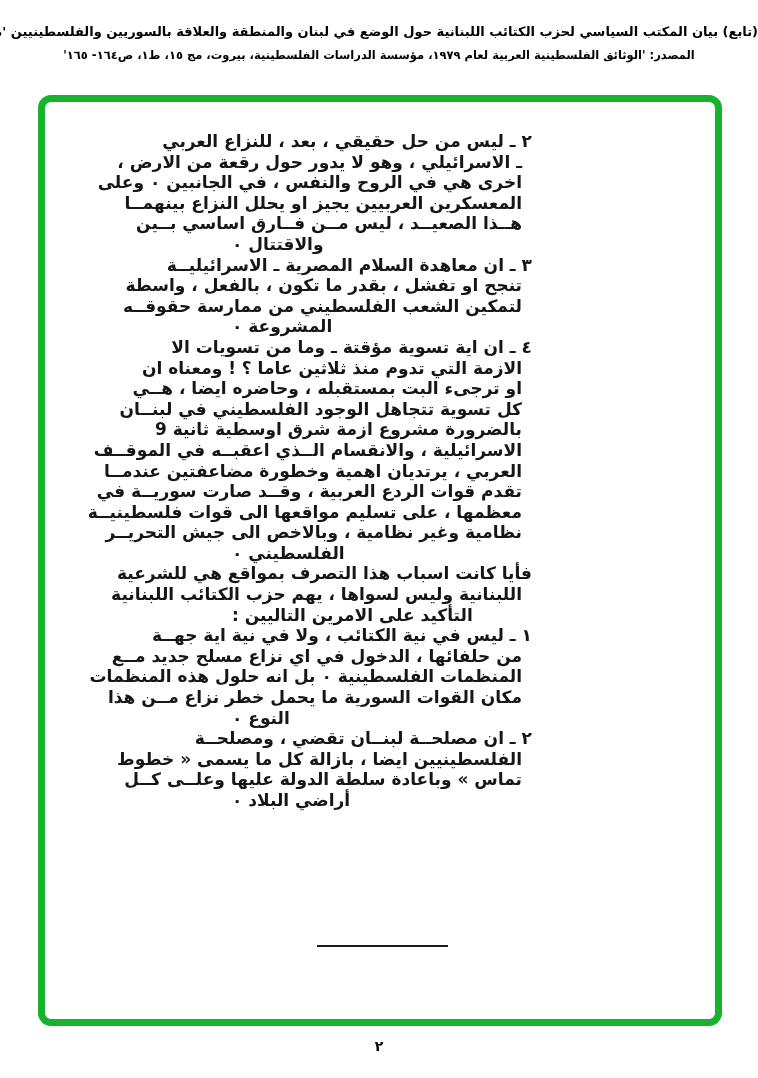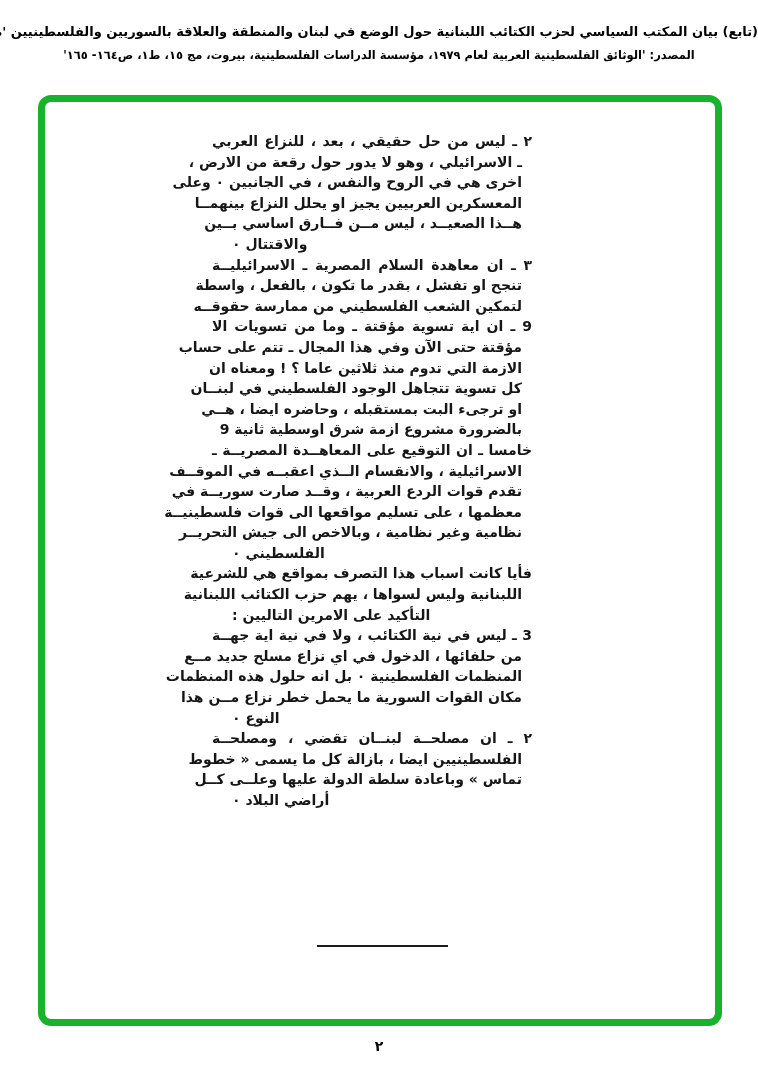--- a/index.html
+++ b/index.html
@@ -38,21 +38,21 @@
     border:7px solid #18b22c;
     border-radius:13px;
     background:transparent;
   }
   .textcol {
     position:absolute;
     left:212px; top:131px;
     width:310px;
     direction:rtl;
     font-weight:bold;
-    font-size:14px;
+    font-size:17px;
     color:#161616;
   }
   .para { margin:0; padding:0; }
   .line {
     height:20.6px;
     line-height:20.6px;
     white-space:nowrap;
     text-align:justify;
     text-align-last:justify;
     overflow:visible;
@@ -95,44 +95,44 @@
       <div class="line">ـ الاسرائيلي ، وهو لا يدور حول رقعة من الارض ،</div>
       <div class="line">اخرى هي في الروح والنفس ، في الجانبين ٠ وعلى</div>
       <div class="line">المعسكرين العربيين يجيز او يحلل النزاع بينهمــا</div>
       <div class="line">هــذا الصعيــد ، ليس مــن فــارق اساسي بــين</div>
       <div class="line last">والاقتتال ٠</div>
     </div>
     <div class="para">
       <div class="line first">٣ ـ ان معاهدة السلام المصرية ـ الاسرائيليــة</div>
       <div class="line">تنجح او تفشل ، بقدر ما تكون ، بالفعل ، واسطة</div>
       <div class="line">لتمكين الشعب الفلسطيني من ممارسة حقوقــه</div>
+      <div class="line last">المشروعة ٠</div>
     </div>
     <div class="para">
-      <div class="line first">9 ـ ان اية تسوية مؤقتة ـ وما من تسويات الا</div>
-      <div class="line">مؤقتة حتى الآن وفي هذا المجال ـ تتم على حساب</div>
+      <div class="line first">٤ ـ ان اية تسوية مؤقتة ـ وما من تسويات الا</div>
       <div class="line">الازمة التي تدوم منذ ثلاثين عاما ؟ ! ومعناه ان</div>
+      <div class="line">او ترجىء البت بمستقبله ، وحاضره ايضا ، هــي</div>
       <div class="line">كل تسوية تتجاهل الوجود الفلسطيني في لبنــان</div>
-      <div class="line">او ترجىء البت بمستقبله ، وحاضره ايضا ، هــي</div>
       <div class="line last">بالضرورة مشروع ازمة شرق اوسطية ثانية 9</div>
     </div>
     <div class="para">
-      <div class="line first">خامسا ـ ان التوقيع على المعاهــدة المصريــة ـ</div>
       <div class="line">الاسرائيلية ، والانقسام الــذي اعقبــه في الموقــف</div>
+      <div class="line">العربي ، يرتديان اهمية وخطورة مضاعفتين عندمــا</div>
       <div class="line">تقدم قوات الردع العربية ، وقــد صارت سوريــة في</div>
       <div class="line">معظمها ، على تسليم مواقعها الى قوات فلسطينيــة</div>
       <div class="line">نظامية وغير نظامية ، وبالاخص الى جيش التحريــر</div>
       <div class="line last">الفلسطيني ٠</div>
     </div>
     <div class="para">
       <div class="line first">فأيا كانت اسباب هذا التصرف بمواقع هي للشرعية</div>
       <div class="line">اللبنانية وليس لسواها ، يهم حزب الكتائب اللبنانية</div>
       <div class="line last">التأكيد على الامرين التاليين :</div>
     </div>
     <div class="para">
-      <div class="line first">3 ـ ليس في نية الكتائب ، ولا في نية اية جهــة</div>
+      <div class="line first">١ ـ ليس في نية الكتائب ، ولا في نية اية جهــة</div>
       <div class="line">من حلفائها ، الدخول في اي نزاع مسلح جديد مــع</div>
       <div class="line">المنظمات الفلسطينية ٠ بل انه حلول هذه المنظمات</div>
       <div class="line">مكان القوات السورية ما يحمل خطر نزاع مــن هذا</div>
       <div class="line last">النوع ٠</div>
     </div>
     <div class="para">
       <div class="line first">٢ ـ ان مصلحــة لبنــان تقضي ، ومصلحــة</div>
       <div class="line">الفلسطينيين ايضا ، بازالة كل ما يسمى « خطوط</div>
       <div class="line">تماس » وباعادة سلطة الدولة عليها وعلــى كــل</div>
       <div class="line last">أراضي البلاد ٠</div>

